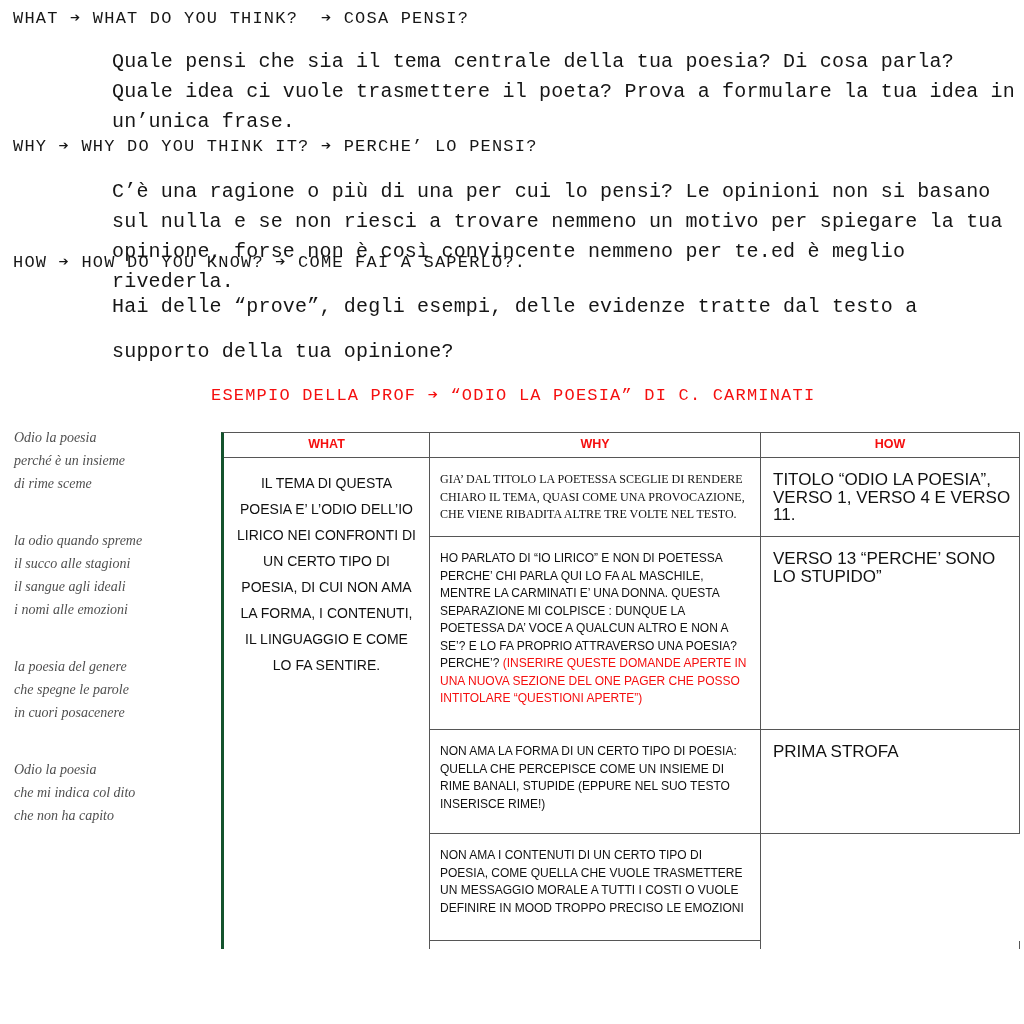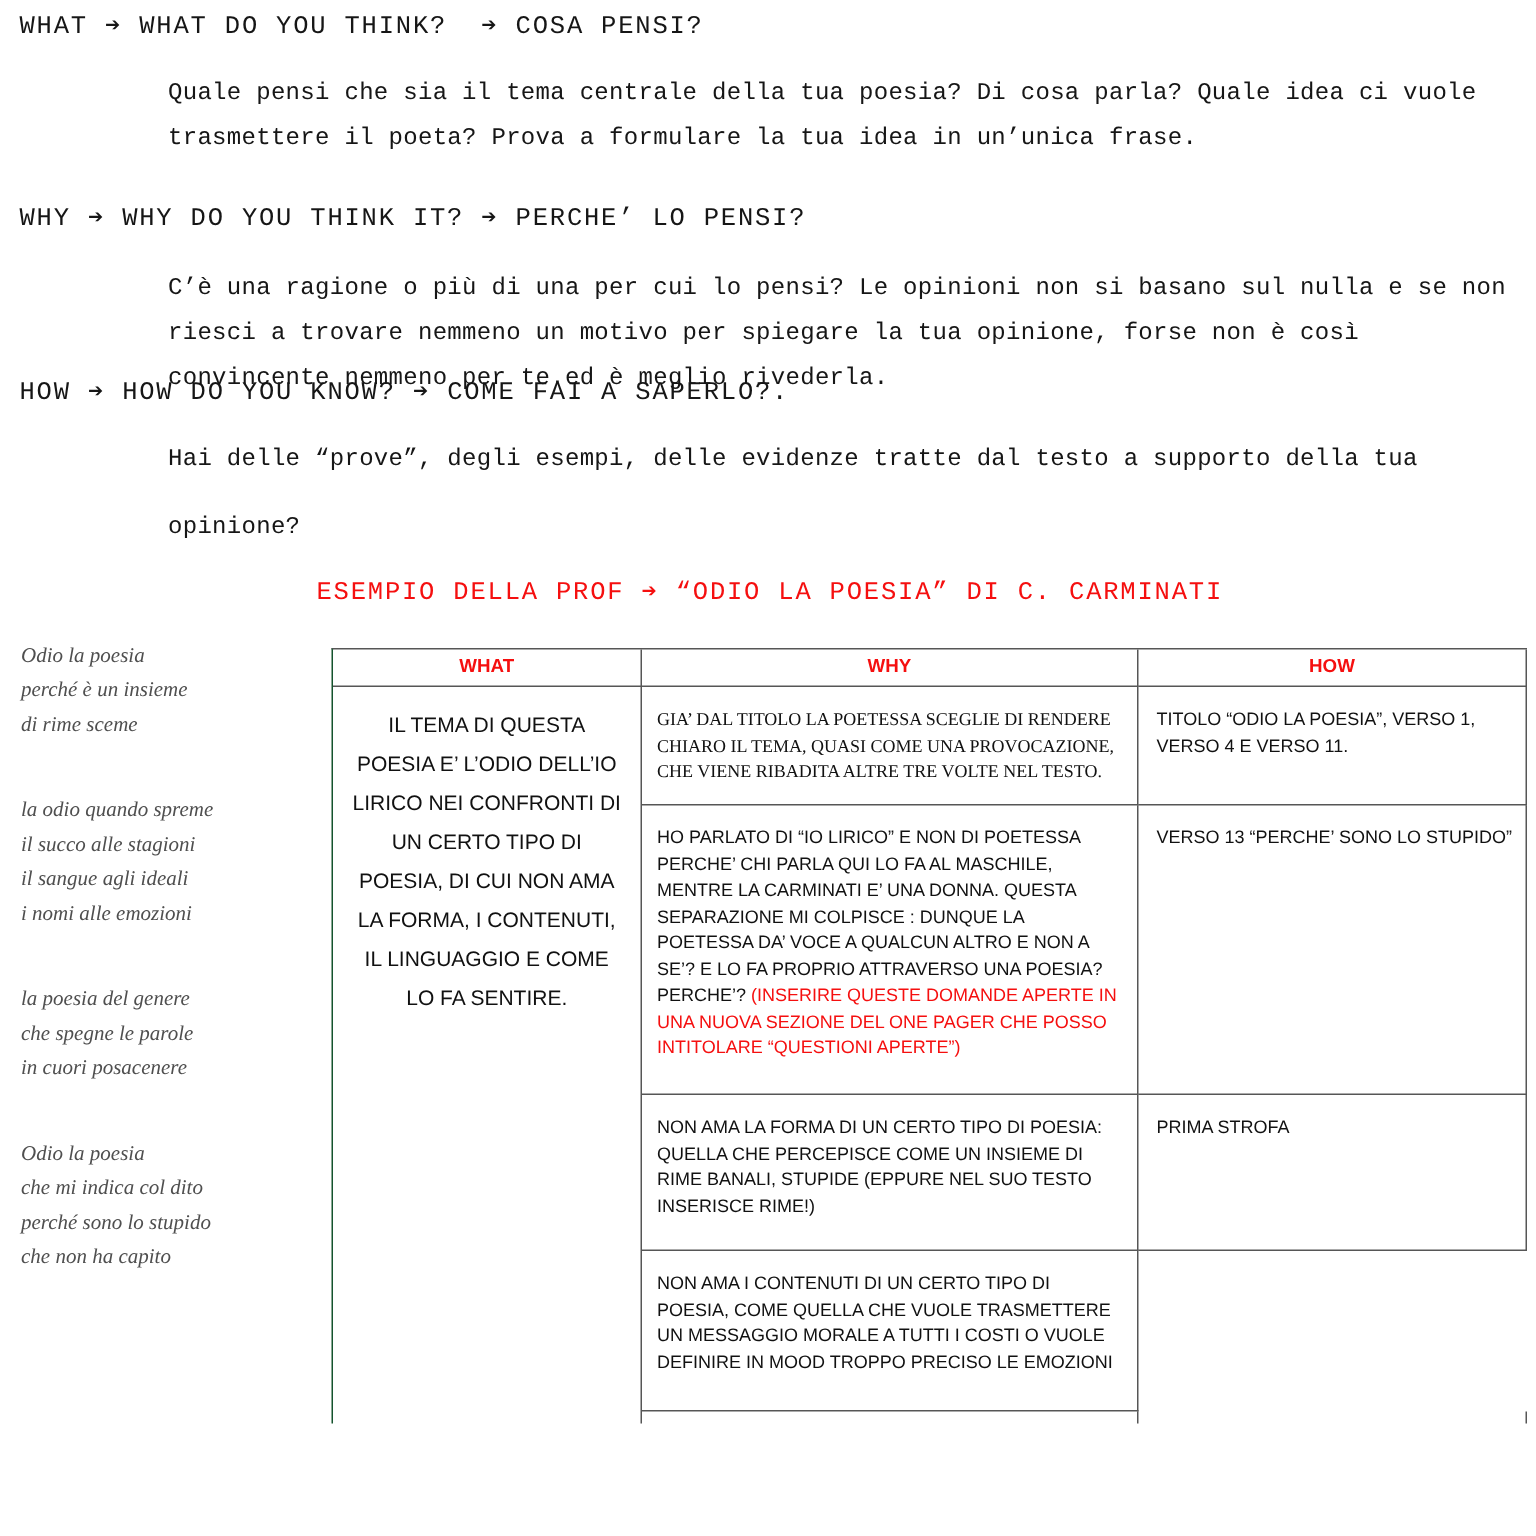--- a/index.html
+++ b/index.html
@@ -8,51 +8,51 @@
     width:1024px; height:1024px; position:relative; overflow:hidden;
     font-family:"Liberation Sans", sans-serif;
   }
   
   .ty {
     position:absolute;
     font-family:"Liberation Mono","DejaVu Sans Mono",monospace;
     color:#161616;
   }
   .ty-h { font-size:17px; letter-spacing:1.2px; white-space:pre; }
-  .ty-b { font-size:16px; letter-spacing:0.2px; line-height:30px; width:905px; }
+  .ty-b { font-size:20px; letter-spacing:0.2px; line-height:30px; width:905px; }
   .ty-b.wide { line-height:45px; width:900px; }
   .red-text { color:#f50f0f; }
 
   
   .poem {
     position:absolute; left:14px; top:426px; width:208px;
     font-family:"Liberation Serif","DejaVu Serif",serif;
     font-style:italic; font-size:14px; line-height:23px; color:#4f4f4f;
   }
   .stanza { margin-bottom:34px; }
 
   
   .tbl {
     position:absolute; left:221px; top:432px;
     display:grid;
     grid-template-columns:206px 331px 259px;
     grid-template-rows:25px 79px 193px 104px 107px 8px;
-    border-left:1px solid #14532d; border-top:1px solid #565656;
+    border-left:3px solid #14532d; border-top:1px solid #565656;
     color:#111;
   }
   .cell { border-right:1px solid #565656; overflow:hidden; }
   .hb   { border-bottom:1px solid #565656; }
   .th   { color:#f50f0f; font-weight:bold; font-size:12.5px; text-align:center; padding-top:4px; }
   .what-cell {
     grid-column:1; grid-row:2 / span 5;
     font-size:14px; line-height:26px; text-align:center;
     padding:12px 10px 0 10px;
   }
   .why-cell { font-size:12px; line-height:17.5px; padding:13px 10px 0 10px; }
-  .how-cell { font-size:12px; line-height:17.5px; padding:13px 8px 12px 12px; white-space:pre-line; }
+  .how-cell { font-size:17px; line-height:17.5px; padding:13px 8px 12px 12px; white-space:pre-line; }
 </style>
 </head>
 <body>
 
 <div>
 
   <div class="ty ty-h" style="left:13px; top:7px;">WHAT ➔ WHAT DO YOU THINK?  ➔ COSA PENSI?</div>
   <div class="ty ty-b" style="left:112px; top:47px;">Quale pensi che sia il tema centrale della tua poesia? Di cosa parla? Quale idea ci vuole trasmettere il poeta? Prova a formulare la tua idea in un’unica frase.</div>
 
   <div class="ty ty-h" style="left:13px; top:135px;">WHY ➔ WHY DO YOU THINK IT? ➔ PERCHE’ LO PENSI?</div>
@@ -76,21 +76,20 @@
       <div>i nomi alle emozioni</div>
     </div>
     <div class="stanza">
       <div>la poesia del genere</div>
       <div>che spegne le parole</div>
       <div>in cuori posacenere</div>
     </div>
     <div class="stanza">
       <div>Odio la poesia</div>
       <div>che mi indica col dito</div>
-      <div>perché sono lo stupido</div>
       <div>che non ha capito</div>
     </div>
   </div>
 
   <div class="tbl">
     <div class="cell hb th" style="grid-column:1; grid-row:1;">WHAT</div>
     <div class="cell hb th" style="grid-column:2; grid-row:1;">WHY</div>
     <div class="cell hb th" style="grid-column:3; grid-row:1;">HOW</div>
 
     <div class="cell what-cell">IL TEMA DI QUESTA POESIA E’ L’ODIO DELL’IO LIRICO NEI CONFRONTI DI UN CERTO TIPO DI POESIA, DI CUI NON AMA LA FORMA, I CONTENUTI, IL LINGUAGGIO E COME LO FA SENTIRE.</div>

